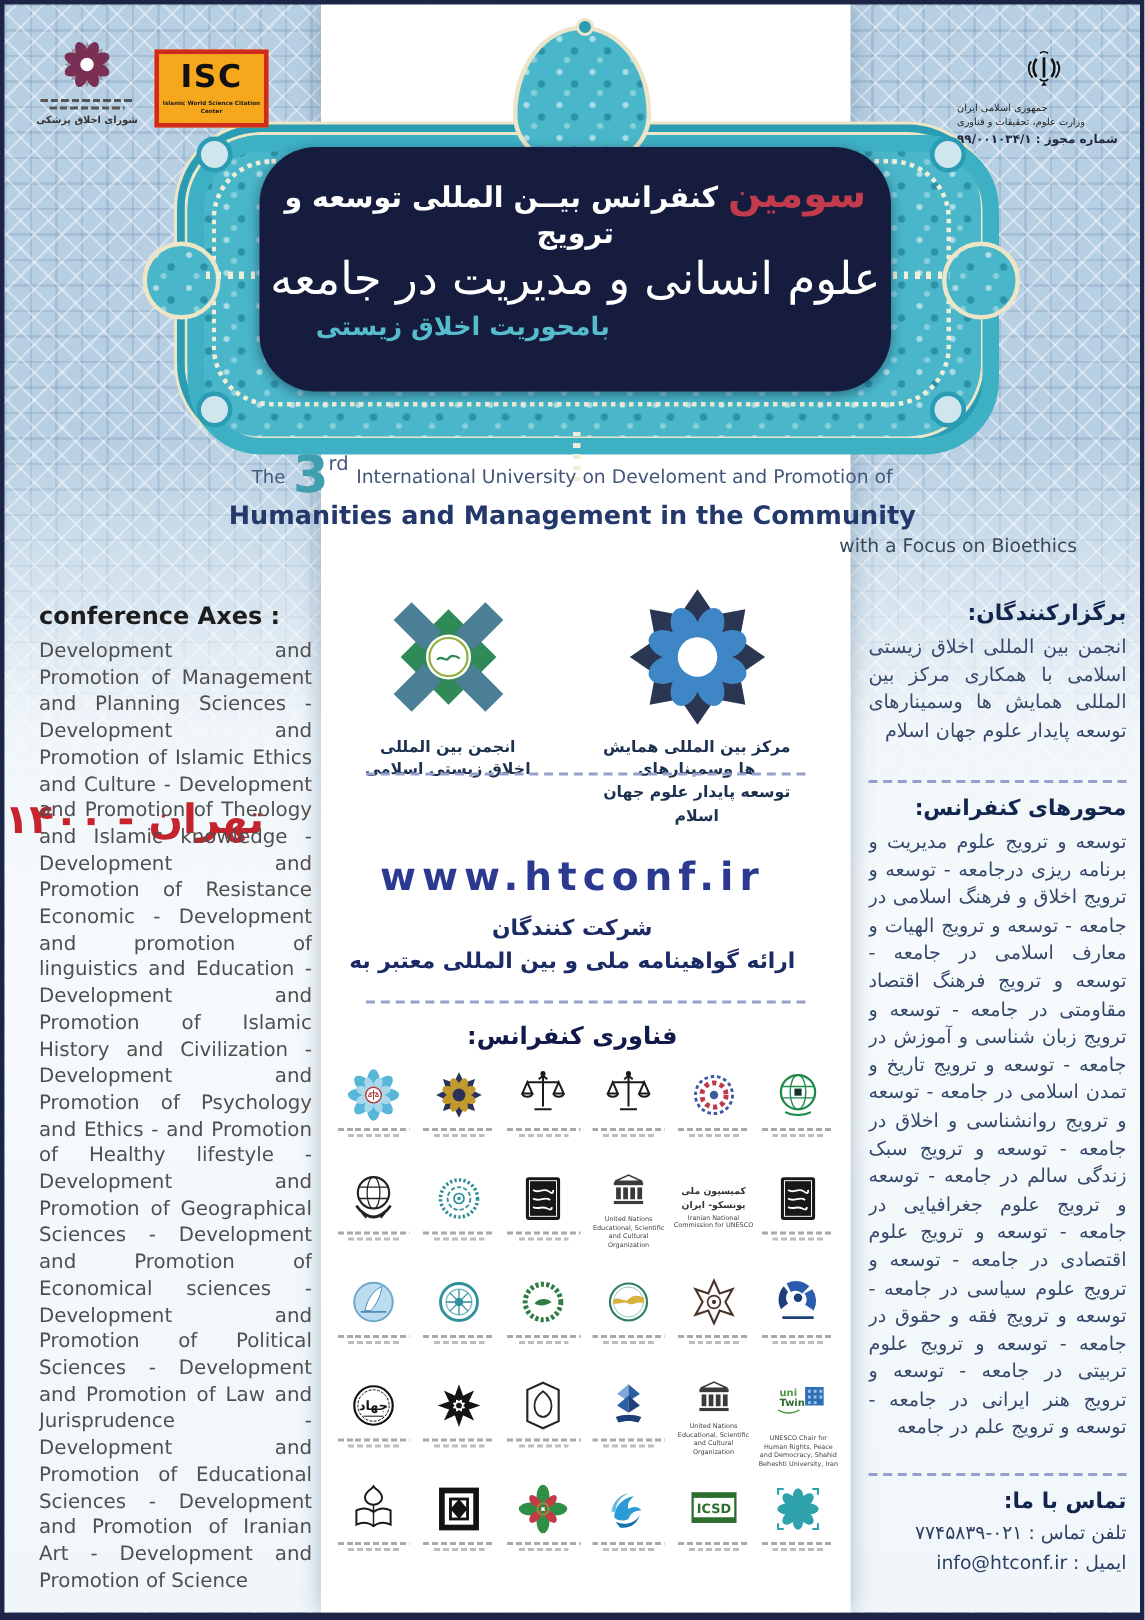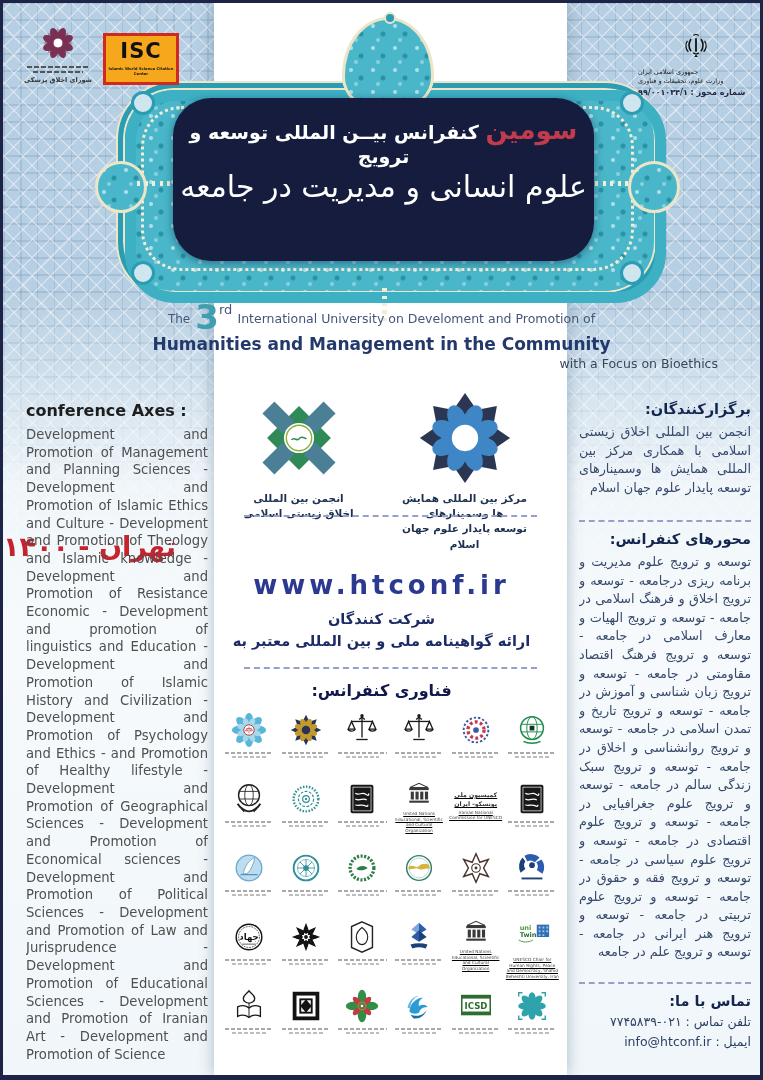--- a/index.html
+++ b/index.html
@@ -77,21 +77,21 @@
       font-weight:bold;color:#c5232e;}
   .url{position:absolute;left:0;right:0;top:567px;text-align:center;font-size:26px;
       font-weight:bold;color:#2b3990;letter-spacing:4px;}
   .note{position:absolute;left:0;right:0;top:606px;text-align:center;font-size:14.5px;
       font-weight:bold;color:#1c2b66;line-height:1.5;}
   .sp-head{position:absolute;left:0;right:0;top:678px;text-align:center;font-size:16px;
       font-weight:bold;color:#10194a;}
   
   .sp-grid{position:absolute;left:218px;top:706px;width:340px;}
   .sp-row{display:flex;}
-  .sp-cell{width:56.6px;height:69px;text-align:center;overflow:hidden;padding-top:2px;box-sizing:border-box;text-decoration:underline;}
+  .sp-cell{width:56.6px;height:69px;text-align:center;overflow:hidden;padding-top:2px;box-sizing:border-box;}
   .sp-icon svg{display:block;margin:0 auto;}
   .sq1{height:2px;width:85%;margin:2.5px auto 0;background:repeating-linear-gradient(90deg,#a9a9a9 0 4px,transparent 4px 6px);}
   .sq2{height:2px;width:60%;margin:2px auto 0;background:repeating-linear-gradient(90deg,#bdbdbd 0 4px,transparent 4px 6px);}
   .sp-cap{font-size:4.3px;color:#444;line-height:1.3;margin-top:1px;padding:0 1px;}
   .sp-fa{font-size:6.2px;font-weight:bold;color:#333;line-height:1.5;margin-top:10px;}
   
   .col-l{position:absolute;left:23px;top:398px;width:182px;color:#4f4f4f;}
   .col-l h3{margin:0 0 6px;font-size:16px;color:#1d1d1d;font-family:"DejaVu Sans",sans-serif;}
   .col-l .body{font-size:13.2px;line-height:17.7px;text-align:justify;height:648px;overflow:hidden;}
   .col-r{position:absolute;left:576px;top:398px;width:172px;direction:rtl;color:#36496b;}
@@ -125,20 +125,21 @@
   <div class="orn curl" style="left:128px;top:258px;"></div>
   <div class="orn curl" style="left:617px;top:258px;"></div>
   <div class="orn dots-v" style="left:379px;top:285px;height:34px;"></div>
 
   <div class="banner">
     <div class="b-line1" dir="rtl">
       <span class="red">سومین</span>
       <span>کنفرانس بیــن المللی توسعه و ترویج</span>
     </div>
     <div class="b-line2" dir="rtl">علوم انسانی و مدیریت در جامعه</div>
+    <div class="b-line3" dir="rtl">بامحوریت اخلاق زیستی</div>
   </div>
 
   <div class="sbmu">
     <span class="sp-icon" id="sbmu-icon"><svg width="40" height="40" viewBox="0 0 40 40">
           <polygon points="16,12 20,5 24,12 20,15" fill="#9a9aa8" transform="rotate(0 20 20)"></polygon>
           <polygon points="16,12 20,5 24,12 20,15" fill="#9a9aa8" transform="rotate(45 20 20)"></polygon>
           <polygon points="16,12 20,5 24,12 20,15" fill="#9a9aa8" transform="rotate(90 20 20)"></polygon>
           <polygon points="16,12 20,5 24,12 20,15" fill="#9a9aa8" transform="rotate(135 20 20)"></polygon>
           <polygon points="16,12 20,5 24,12 20,15" fill="#9a9aa8" transform="rotate(180 20 20)"></polygon>
           <polygon points="16,12 20,5 24,12 20,15" fill="#9a9aa8" transform="rotate(225 20 20)"></polygon>

